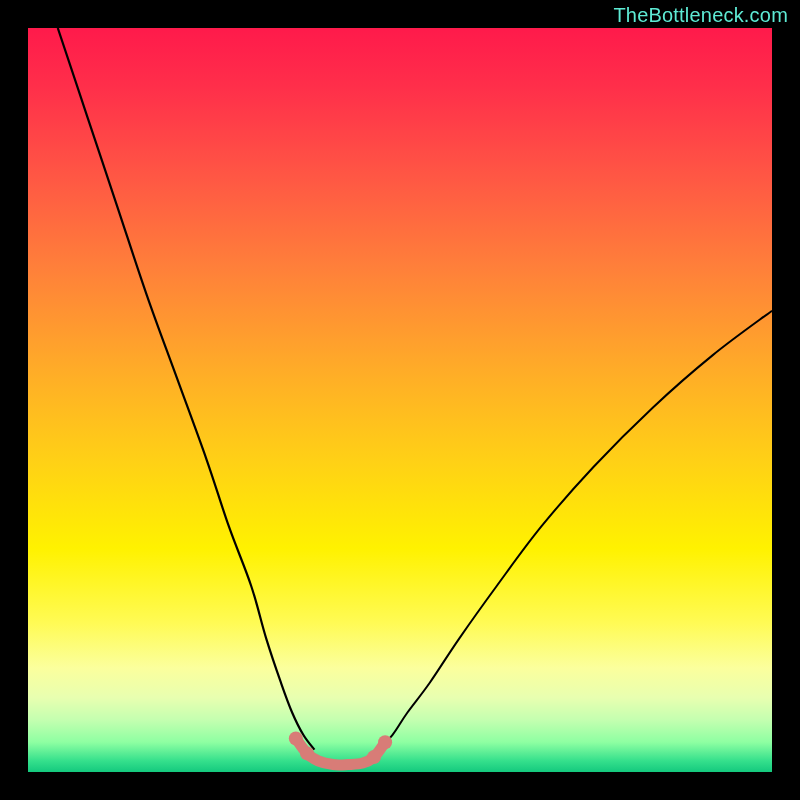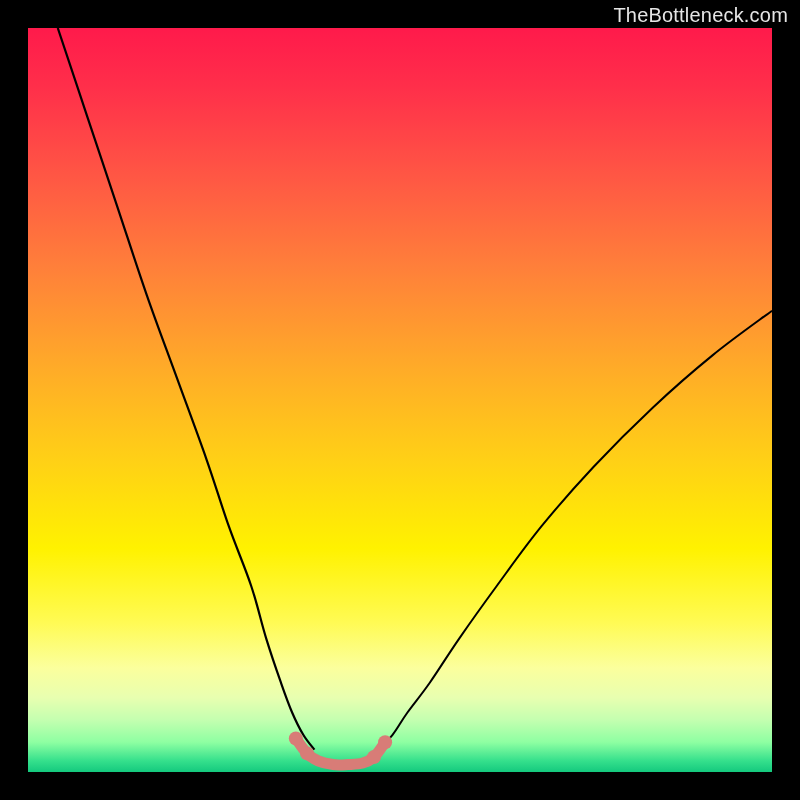--- a/index.html
+++ b/index.html
@@ -45,21 +45,21 @@
       #c4ffb0 93%,
       #8effa2 96%,
       #35e08c 98.5%,
       #14c97e 100%
     );
   }
   .watermark {
     position: absolute;
     top: 4px;
     right: 12px;
-    color: #e5e5e5;
+    color: #5eead4;
     font-size: 20px;
     font-weight: 500;
     letter-spacing: 0.2px;
     user-select: none;
     z-index: 5;
   }
   svg.curves {
     position: absolute;
     inset: 0;
   }

